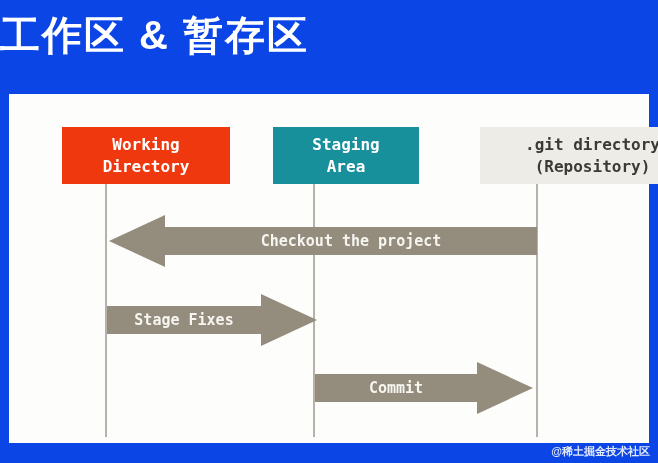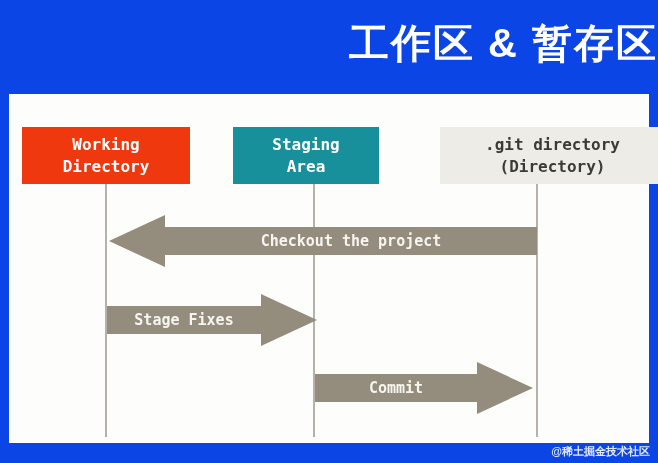--- a/index.html
+++ b/index.html
@@ -6,24 +6,24 @@
   body {
     width: 658px;
     height: 463px;
     background: #0c45e6;
     position: relative;
     overflow: hidden;
     font-family: "DejaVu Sans Mono", monospace;
   }
   .title {
     position: absolute;
-    top: 16px;
+    top: 8px;
     left: 0;
     width: 658px;
-    text-align: right;
+    text-align: left;
     color: #ffffff;
     font-family: "Liberation Sans", sans-serif;
     font-weight: bold;
     font-size: 40px;
     letter-spacing: 2px;
   }
   .panel {
     position: absolute;
     left: 9px;
     top: 94px;
@@ -36,20 +36,21 @@
     top: 33px;
     height: 57px;
     display: flex;
     flex-direction: column;
     align-items: center;
     justify-content: center;
     font-size: 16px;
     font-weight: 700;
     line-height: 1.35;
     text-align: center;
+    margin-left: 40px;
   }
   .box-working { left: 13px;  width: 168px; background: #f0380e; color: #ffffff; }
   .box-staging { left: 224px; width: 146px; background: #17909c; color: #ffffff; }
   .box-git     { left: 431px; width: 225px; background: #edece7; color: #3b3b36; }
   .lifeline {
     position: absolute;
     top: 90px;
     width: 2px;
     height: 253px;
     background: #b6b2a9;
@@ -113,21 +114,21 @@
     <div>Directory</div>
   </div>
 
   <div class="box box-staging">
     <div>Staging</div>
     <div>Area</div>
   </div>
 
   <div class="box box-git">
     <div>.git directory</div>
-    <div>(Directory)</div>
+    <div>(Repository)</div>
   </div>
 
   <div class="lifeline line-working"></div>
   <div class="lifeline line-staging"></div>
   <div class="lifeline line-git"></div>
 
   <div class="arrow arrow-checkout">
     <div class="head-left"></div>
     <div class="shaft">
       <span class="label">Checkout the project</span>

